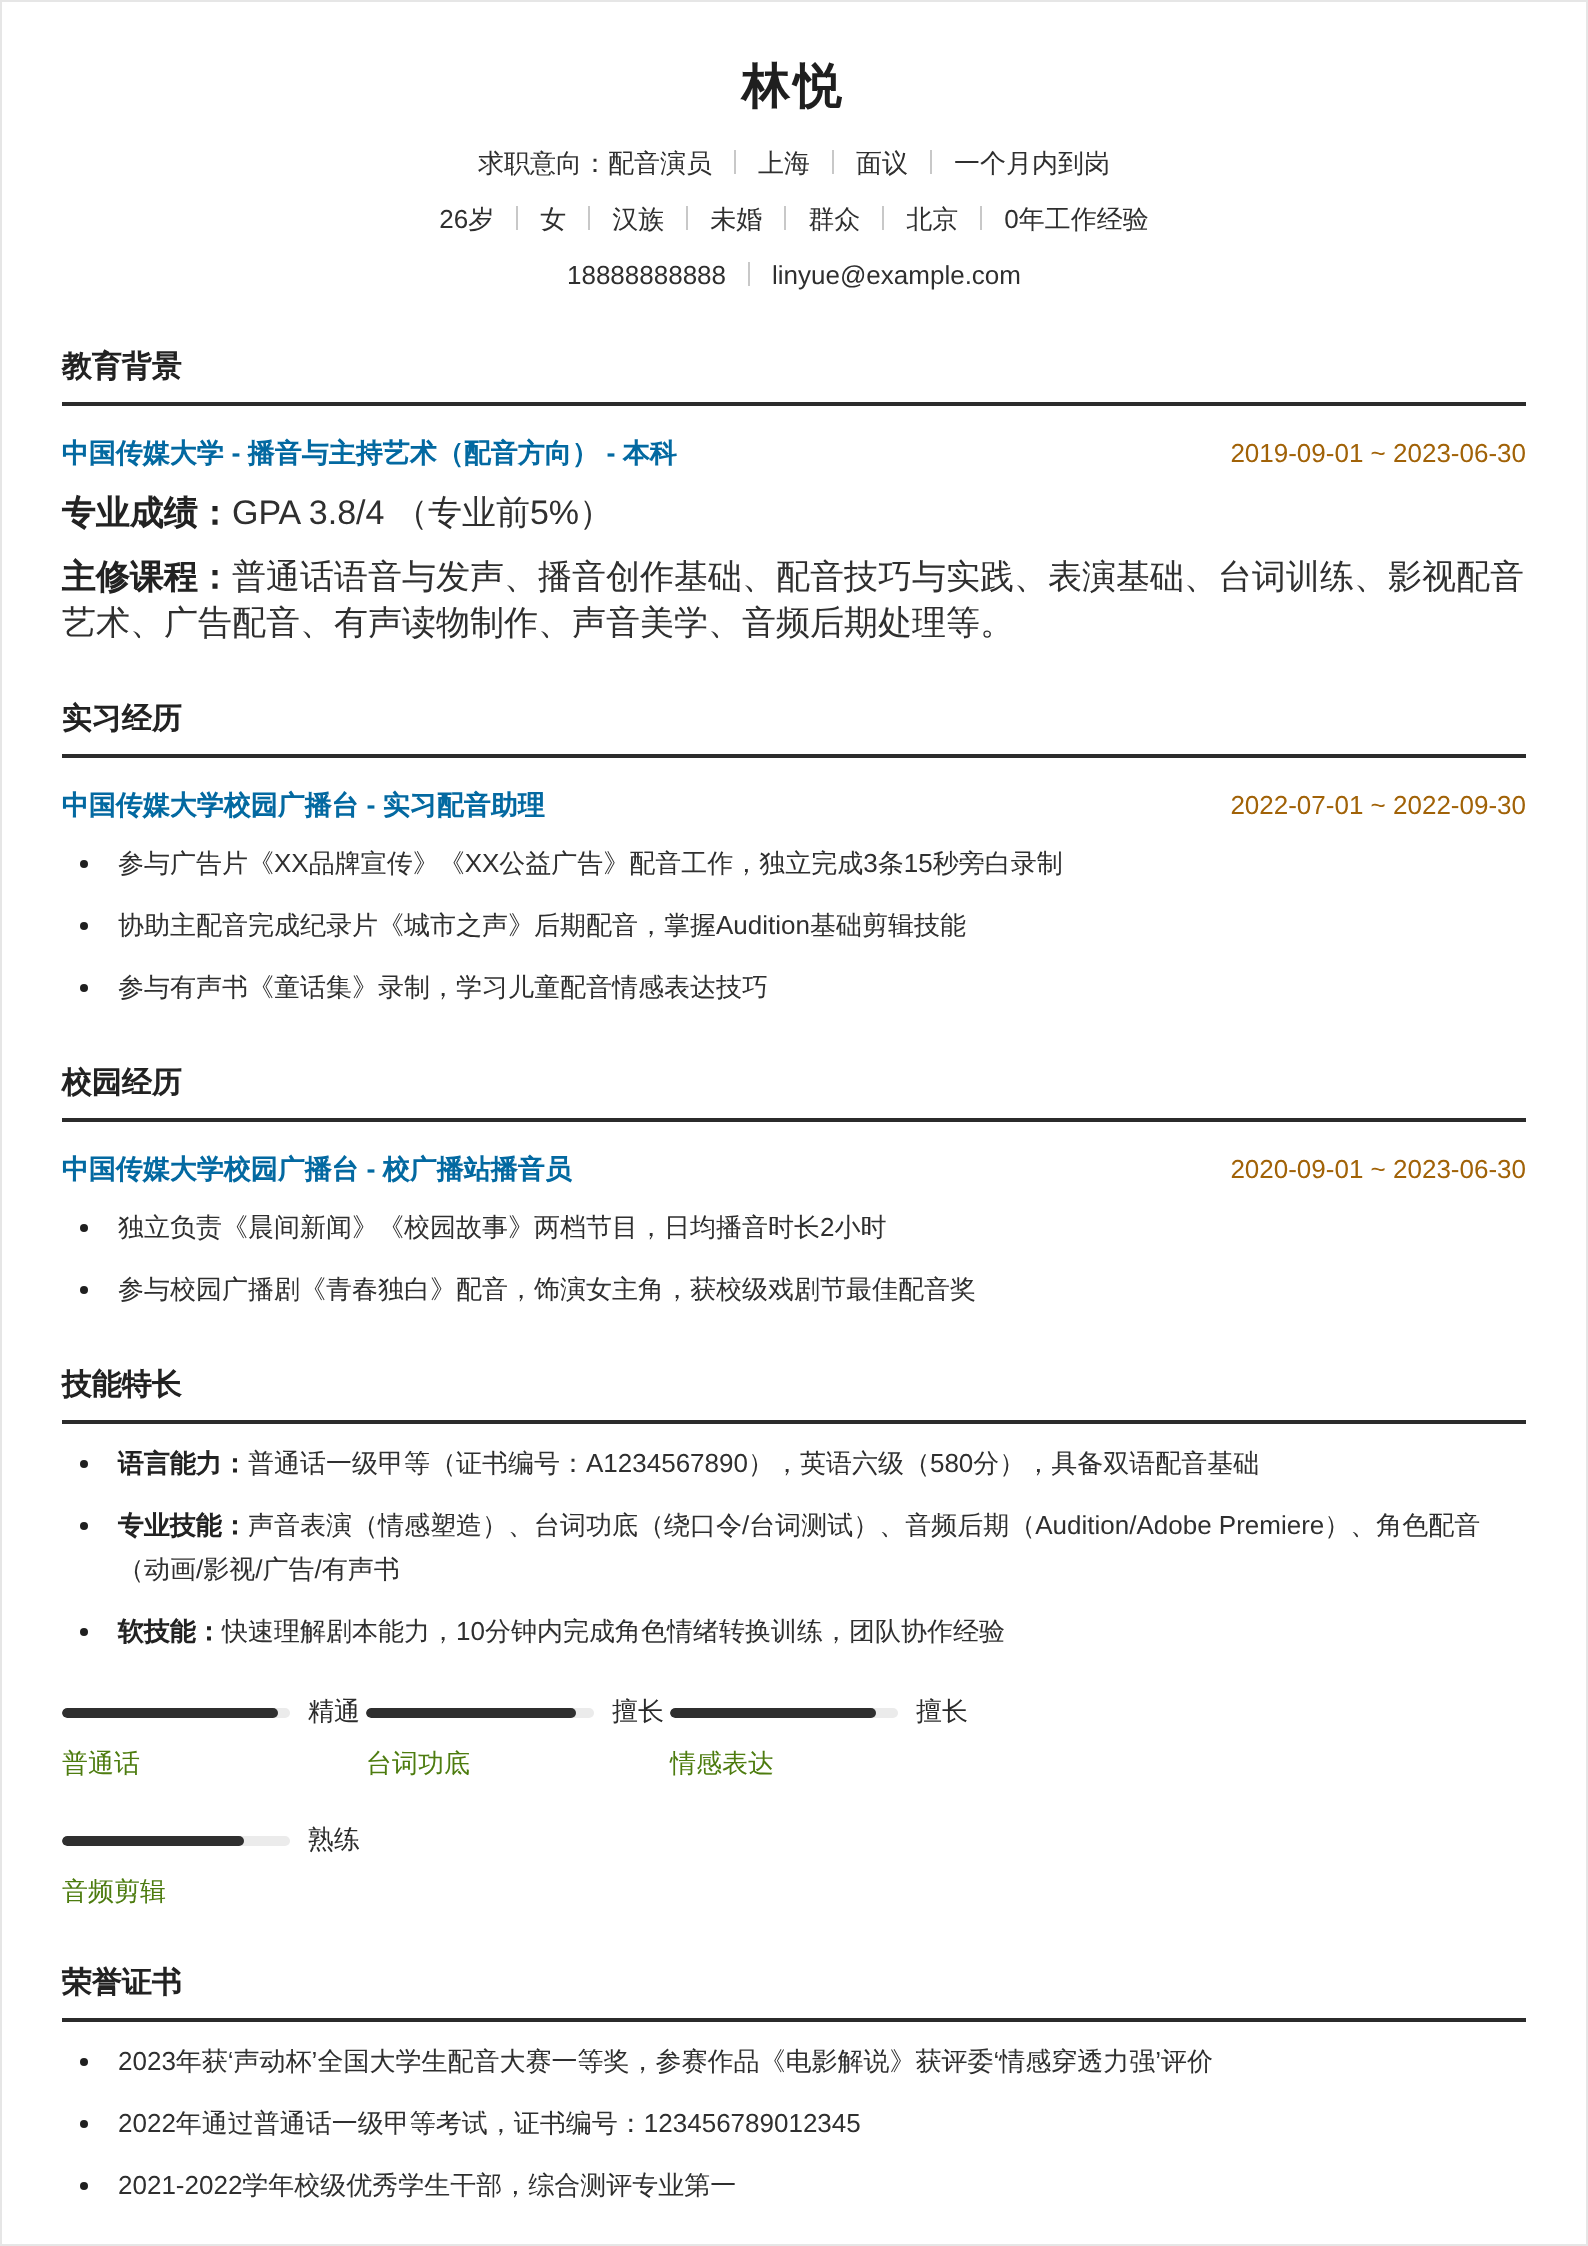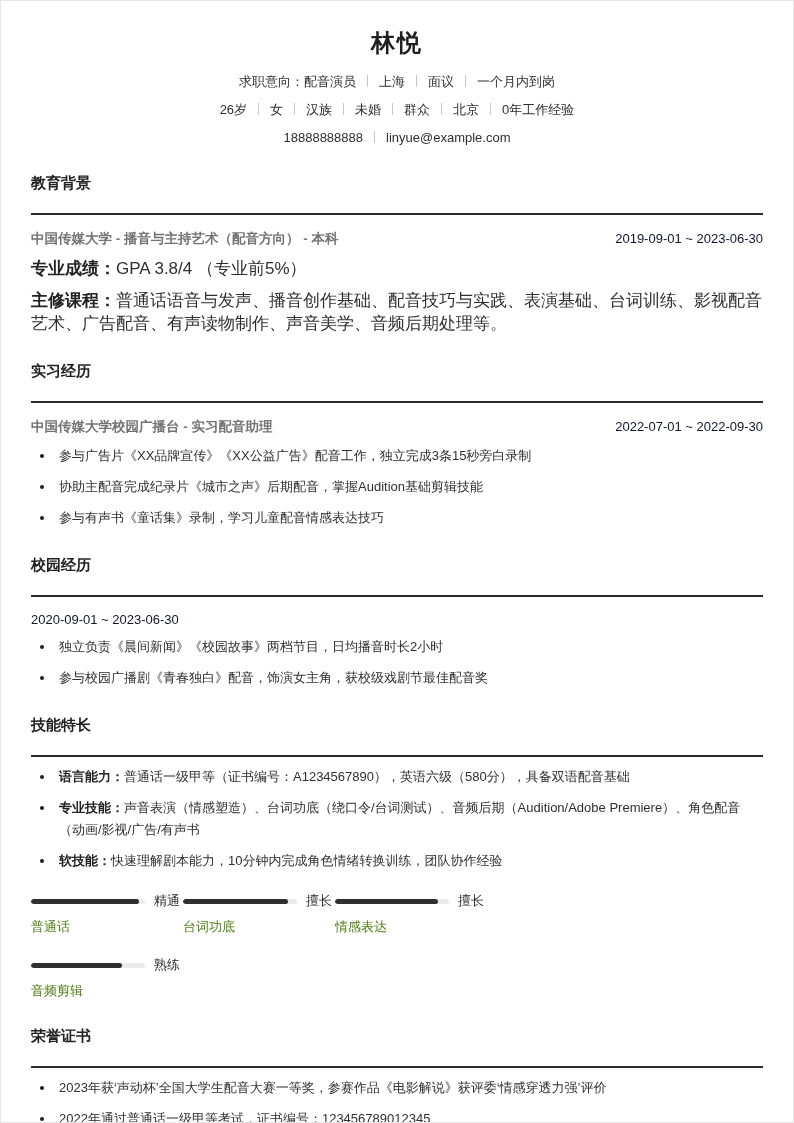--- a/index.html
+++ b/index.html
@@ -20,25 +20,25 @@
   }
   
   .header { text-align: center; }
   .name { font-size: 24px; font-weight: bold; color: #1f1f1f; letter-spacing: 2px; margin-bottom: 14px; }
   .info-line { font-size: 13px; color: #2f2f2f; margin-bottom: 10px; line-height: 18px; }
   .sep { display: inline-block; width: 1px; height: 12px; background: #c8c8c8; margin: 0 11px; vertical-align: -1px; }
   
   .section { margin-top: 27px; }
   .sec-title {
     font-size: 15px; font-weight: bold; color: #222;
-    padding-bottom: 20px; border-bottom: 2px solid #2b2b2b;
+    padding-bottom: 8px; border-bottom: 2px solid #2b2b2b;
   }
   .entry-head { display: flex; justify-content: space-between; align-items: baseline; margin-top: 15px; }
-  .entry-title { font-size: 13.5px; font-weight: bold; color: #737373; }
-  .entry-date { font-size: 13px; color: #0f172a; white-space: nowrap; }
+  .entry-title { font-size: 13.5px; font-weight: bold; color: #0369a1; }
+  .entry-date { font-size: 13px; color: #a16207; white-space: nowrap; }
   .line { font-size: 17px; line-height: 23px; margin-top: 9px; color: #2f2f2f; }
   .lbl { font-weight: bold; color: #222; }
   ul.bullets { list-style: none; margin-top: 4px; }
   ul.bullets li {
     position: relative; font-size: 13px; line-height: 22px;
     padding-left: 28px; margin-top: 9px; color: #2f2f2f;
   }
   ul.bullets li::before {
     content: ""; position: absolute; left: 9px; top: 9px;
     width: 4px; height: 4px; border-radius: 50%; background: #1f1f1f;
@@ -103,20 +103,21 @@
     <ul class="bullets">
       <li>参与广告片《XX品牌宣传》《XX公益广告》配音工作，独立完成3条15秒旁白录制</li>
       <li>协助主配音完成纪录片《城市之声》后期配音，掌握Audition基础剪辑技能</li>
       <li>参与有声书《童话集》录制，学习儿童配音情感表达技巧</li>
     </ul>
   </div>
 
   <div class="section">
     <div class="sec-title">校园经历</div>
     <div class="entry-head">
+      <span class="entry-title">中国传媒大学校园广播台 - 校广播站播音员</span>
       <span class="entry-date">2020-09-01 ~ 2023-06-30</span>
     </div>
     <ul class="bullets">
       <li>独立负责《晨间新闻》《校园故事》两档节目，日均播音时长2小时</li>
       <li>参与校园广播剧《青春独白》配音，饰演女主角，获校级戏剧节最佳配音奖</li>
     </ul>
   </div>
 
   <div class="section">
     <div class="sec-title">技能特长</div>

